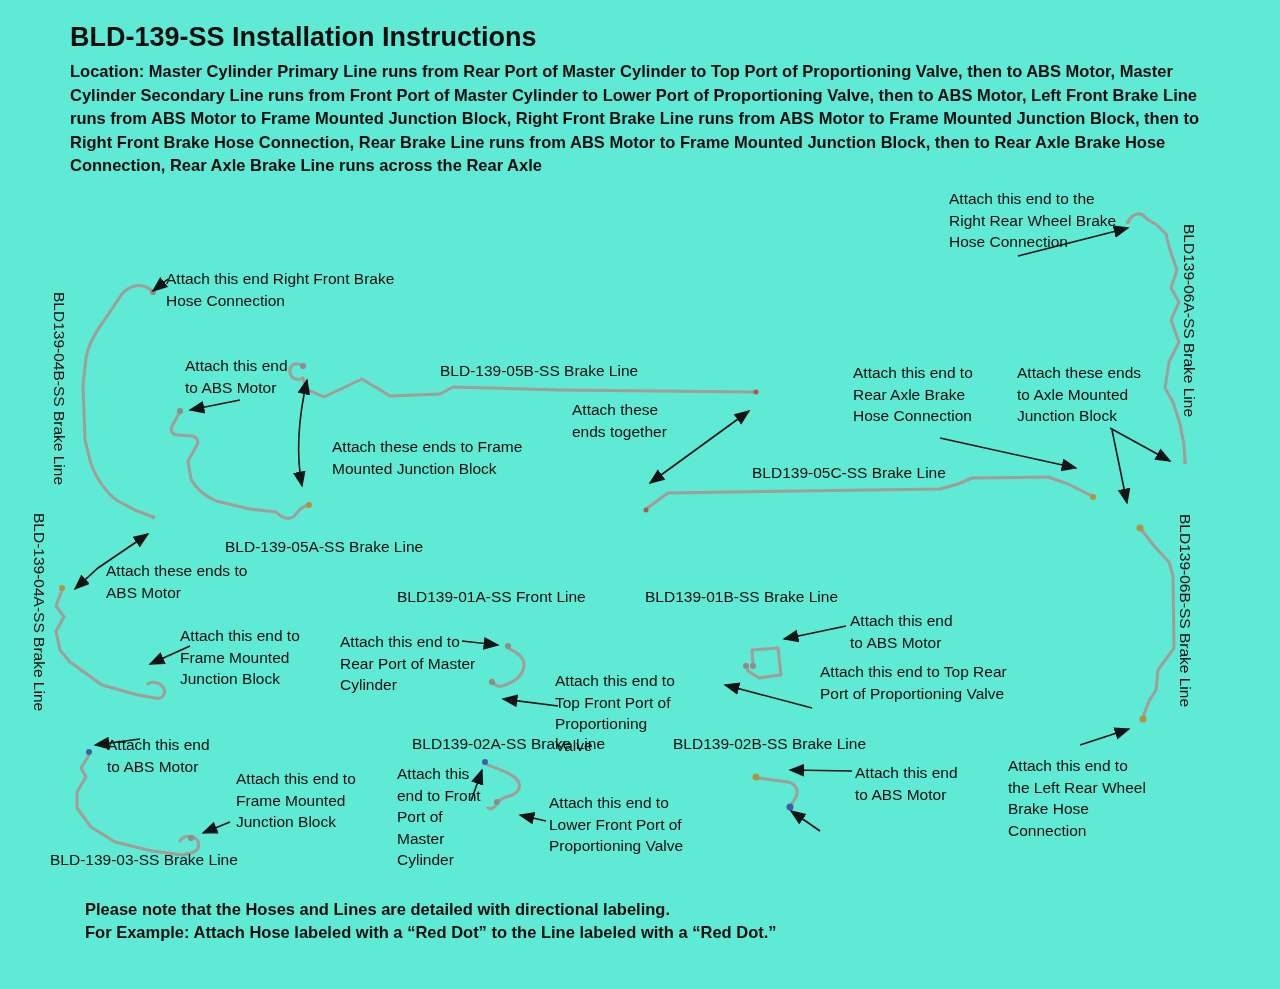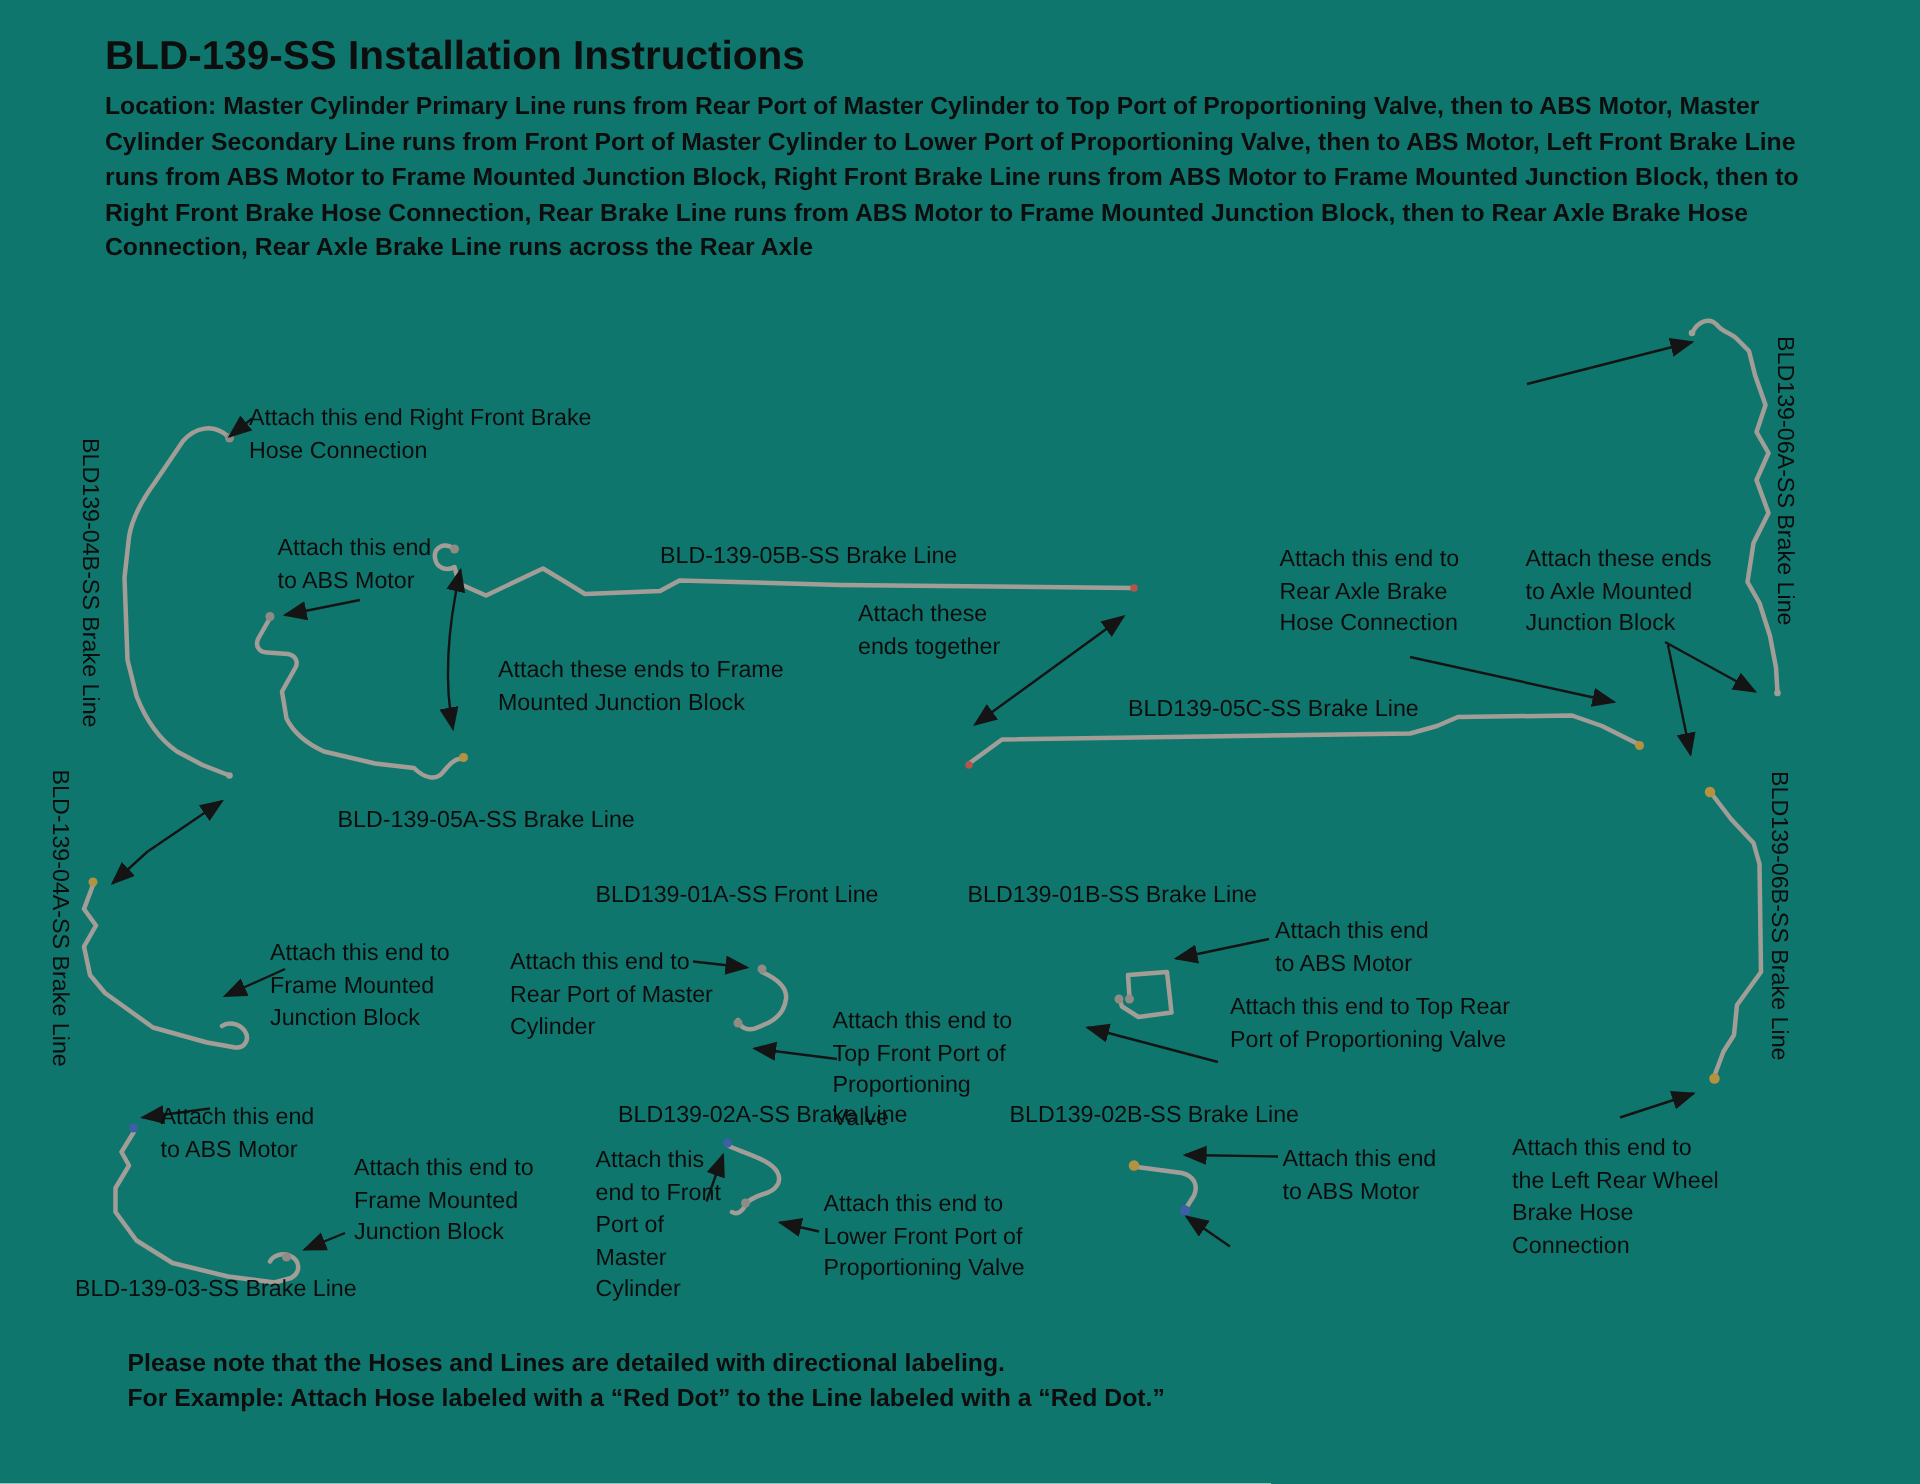--- a/index.html
+++ b/index.html
@@ -1,16 +1,16 @@
 <!DOCTYPE html>
 <html><head>
 <meta charset="utf-8">
 <style>
   html,body{margin:0;padding:0;background:#ffffff;}
-  #canvas{position:relative;width:1280px;height:989px;background:#0f766e;overflow:hidden;
+  #canvas{position:relative;width:1280px;height:989px;background:#5eead4;overflow:hidden;
           font-family:"Liberation Sans",sans-serif;color:#0d0d0d;}
   .title{position:absolute;left:70px;top:22px;font-size:27px;font-weight:bold;letter-spacing:0;}
   .para{position:absolute;left:70px;top:60px;width:1142px;font-size:16.5px;font-weight:bold;line-height:23.5px;}
   .intro{position:absolute;left:70px;top:228px;font-size:16.5px;font-weight:bold;}
   .note{position:absolute;left:85px;font-size:16.5px;font-weight:bold;}
   .ann{position:absolute;font-size:15.5px;line-height:21.5px;}
   .plabel{position:absolute;font-size:15.5px;white-space:nowrap;}
   .vlabel{position:absolute;font-size:15.5px;writing-mode:vertical-rl;white-space:nowrap;}
   svg#diagram{position:absolute;left:0;top:0;}
   .tube{fill:none;stroke:#a29e97;stroke-width:3;stroke-linecap:round;stroke-linejoin:round;}
@@ -140,20 +140,22 @@
   <div class="plabel" style="left:412px;top:735px;">BLD139-02A-SS Brake Line</div>
   <div class="plabel" style="left:673px;top:735px;">BLD139-02B-SS Brake Line</div>
   <div class="plabel" style="left:50px;top:851px;">BLD-139-03-SS Brake Line</div>
 
   <div class="ann" style="left:166px;top:268px;width:250px;">Attach this end Right Front Brake Hose Connection</div>
   <div class="ann" style="left:185px;top:355px;width:115px;">Attach this end to ABS Motor</div>
   <div class="ann" style="left:332px;top:436px;width:205px;">Attach these ends to Frame Mounted Junction Block</div>
   <div class="ann" style="left:572px;top:399px;width:110px;">Attach these ends together</div>
   <div class="ann" style="left:853px;top:362px;width:135px;">Attach this end to Rear Axle Brake Hose Connection</div>
   <div class="ann" style="left:1017px;top:362px;width:140px;">Attach these ends to Axle Mounted Junction Block</div>
+  <div class="ann" style="left:949px;top:188px;width:178px;">Attach this end to the Right Rear Wheel Brake Hose Connection</div>
+  <div class="ann" style="left:106px;top:560px;width:150px;">Attach these ends to ABS Motor</div>
   <div class="ann" style="left:180px;top:625px;width:135px;">Attach this end to Frame Mounted Junction Block</div>
   <div class="ann" style="left:340px;top:631px;width:145px;">Attach this end to Rear Port of Master Cylinder</div>
   <div class="ann" style="left:555px;top:624px;width:130px;margin-top:46px;">Attach this end to Top Front Port of Proportioning Valve</div>
   <div class="ann" style="left:850px;top:610px;width:115px;">Attach this end to ABS Motor</div>
   <div class="ann" style="left:820px;top:661px;width:205px;">Attach this end to Top Rear Port of Proportioning Valve</div>
   <div class="ann" style="left:107px;top:734px;width:115px;">Attach this end to ABS Motor</div>
   <div class="ann" style="left:236px;top:768px;width:135px;">Attach this end to Frame Mounted Junction Block</div>
   <div class="ann" style="left:397px;top:763px;width:84px;">Attach this end to Front Port of Master Cylinder</div>
   <div class="ann" style="left:549px;top:792px;width:150px;">Attach this end to Lower Front Port of Proportioning Valve</div>
   <div class="ann" style="left:855px;top:762px;width:115px;">Attach this end to ABS Motor</div>

